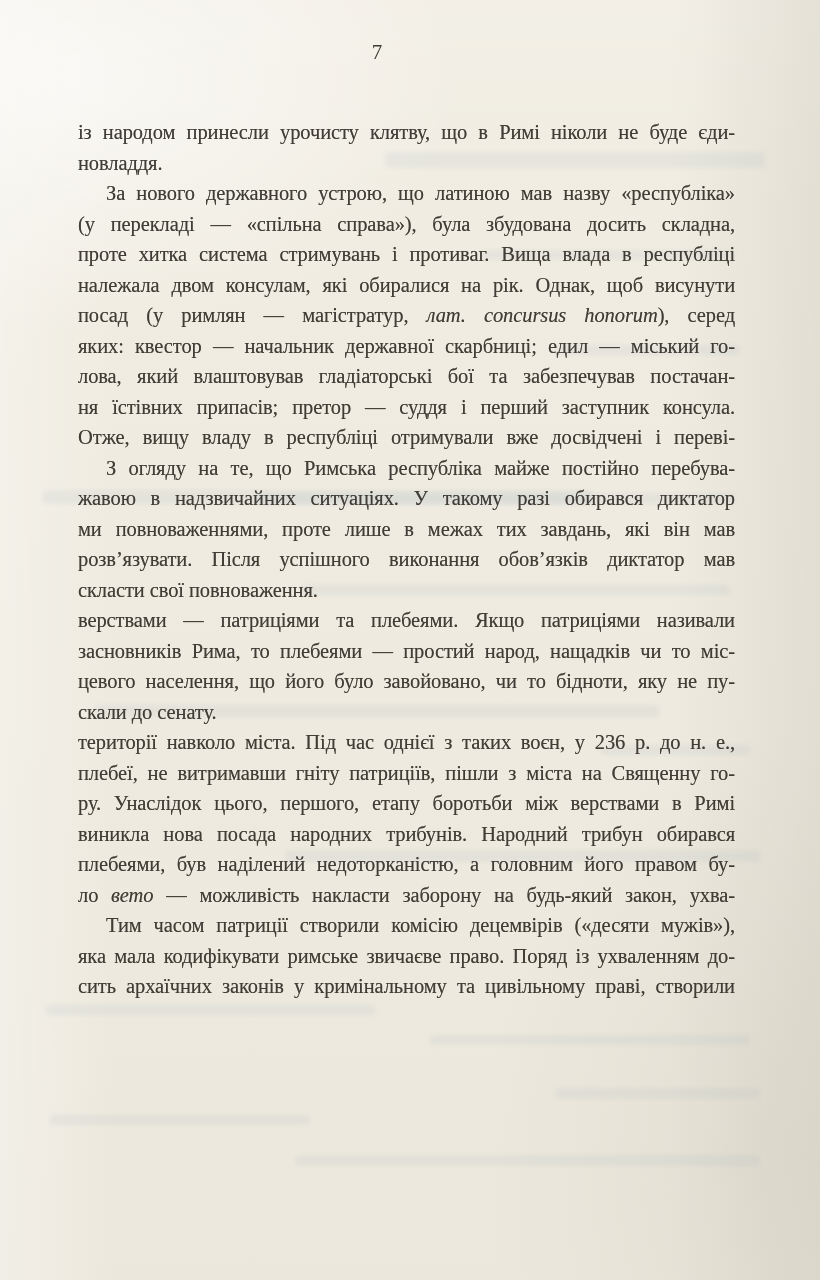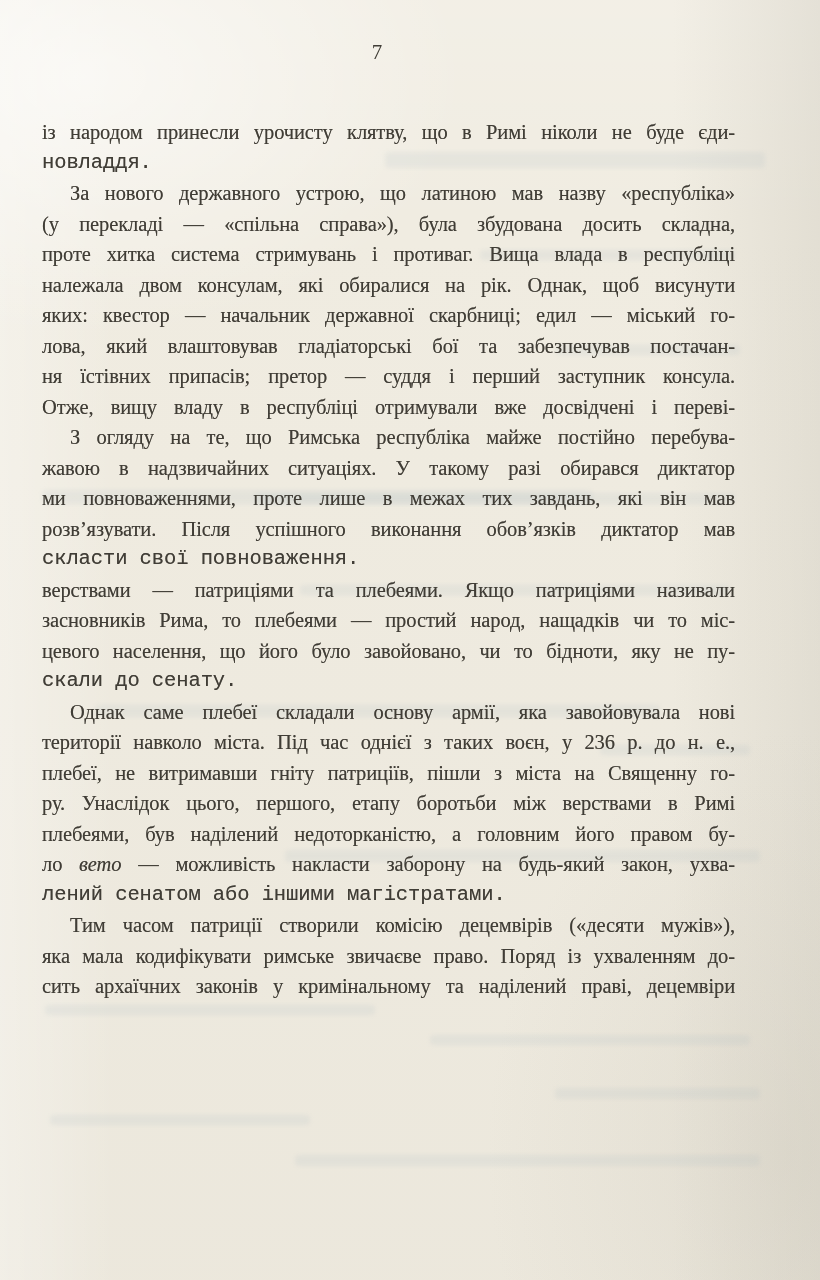--- a/index.html
+++ b/index.html
@@ -34,22 +34,23 @@
   .line {
     height: 30.5px;
     line-height: 30.5px;
     font-size: 20.5px;
     letter-spacing: -0.1px;
     text-align: justify;
     text-align-last: justify;
     -moz-text-align-last: justify;
     overflow: hidden;
     text-shadow: 0 0 0.5px rgba(58,55,48,0.55);
+    margin-left: 36px;
   }
-  .line.lastline { text-align-last: left; font-family: Liberation Mono, monospace; -moz-text-align-last: left; }
+  .line.lastline { text-align-last: left; -moz-text-align-last: left; }
   .line.indent { padding-left: 28px; }
   .line em { font-style: italic; }
   .ghosts { position: absolute; inset: 0; pointer-events: none; }
   .smudge {
     position: absolute;
     background: var(--ghost, #9fb2bc);
     opacity: 0.13;
     filter: blur(2px);
     border-radius: 4px;
   }
@@ -78,38 +79,38 @@
 
   <div class="pageno">7</div>
 
   <div class="text-block">
       <div class="line"><span>із народом принесли урочисту клятву, що в Римі ніколи не буде єди-</span></div>
       <div class="line lastline"><span>новладдя.</span></div>
       <div class="line indent"><span>За нового державного устрою, що латиною мав назву «республіка»</span></div>
       <div class="line"><span>(у перекладі — «спільна справа»), була збудована досить складна,</span></div>
       <div class="line"><span>проте хитка система стримувань і противаг. Вища влада в республіці</span></div>
       <div class="line"><span>належала двом консулам, які обиралися на рік. Однак, щоб висунути</span></div>
+      <div class="line"><span>посад (у римлян — магістратур, </span><em>лат. concursus honorum</em><span>), серед</span></div>
       <div class="line"><span>яких: квестор — начальник державної скарбниці; едил — міський го-</span></div>
       <div class="line"><span>лова, який влаштовував гладіаторські бої та забезпечував постачан-</span></div>
       <div class="line"><span>ня їстівних припасів; претор — суддя і перший заступник консула.</span></div>
       <div class="line"><span>Отже, вищу владу в республіці отримували вже досвідчені і переві-</span></div>
       <div class="line indent"><span>З огляду на те, що Римська республіка майже постійно перебува-</span></div>
       <div class="line"><span>жавою в надзвичайних ситуаціях. У такому разі обирався диктатор</span></div>
       <div class="line"><span>ми повноваженнями, проте лише в межах тих завдань, які він мав</span></div>
       <div class="line"><span>розв’язувати. Після успішного виконання обов’язків диктатор мав</span></div>
       <div class="line lastline"><span>скласти свої повноваження.</span></div>
       <div class="line"><span>верствами — патриціями та плебеями. Якщо патриціями називали</span></div>
       <div class="line"><span>засновників Рима, то плебеями — простий народ, нащадків чи то міс-</span></div>
       <div class="line"><span>цевого населення, що його було завойовано, чи то бідноти, яку не пу-</span></div>
       <div class="line lastline"><span>скали до сенату.</span></div>
-      <div class="line indent"><span>Однак саме плебеї складали основу армії, яка завойовувала нові</span></div>
       <div class="line"><span>території навколо міста. Під час однієї з таких воєн, у 236 р. до н. е.,</span></div>
       <div class="line"><span>плебеї, не витримавши гніту патриціїв, пішли з міста на Священну го-</span></div>
       <div class="line"><span>ру. Унаслідок цього, першого, етапу боротьби між верствами в Римі</span></div>
+      <div class="line"><span>виникла нова посада народних трибунів. Народний трибун обирався</span></div>
       <div class="line"><span>плебеями, був наділений недоторканістю, а головним його правом бу-</span></div>
       <div class="line"><span>ло </span><em>вето</em><span> — можливість накласти заборону на будь-який закон, ухва-</span></div>
-      <div class="line lastline"><span>лений сенатом або іншими магістратами.</span></div>
       <div class="line indent"><span>Тим часом патриції створили комісію децемвірів («десяти мужів»),</span></div>
       <div class="line"><span>яка мала кодифікувати римське звичаєве право. Поряд із ухваленням до-</span></div>
-      <div class="line"><span>сить архаїчних законів у кримінальному та наділений праві, децемвіри</span></div>
+      <div class="line"><span>сить архаїчних законів у кримінальному та цивільному праві, створили</span></div>
     </div>
 
 </div>
 
 </body></html>

